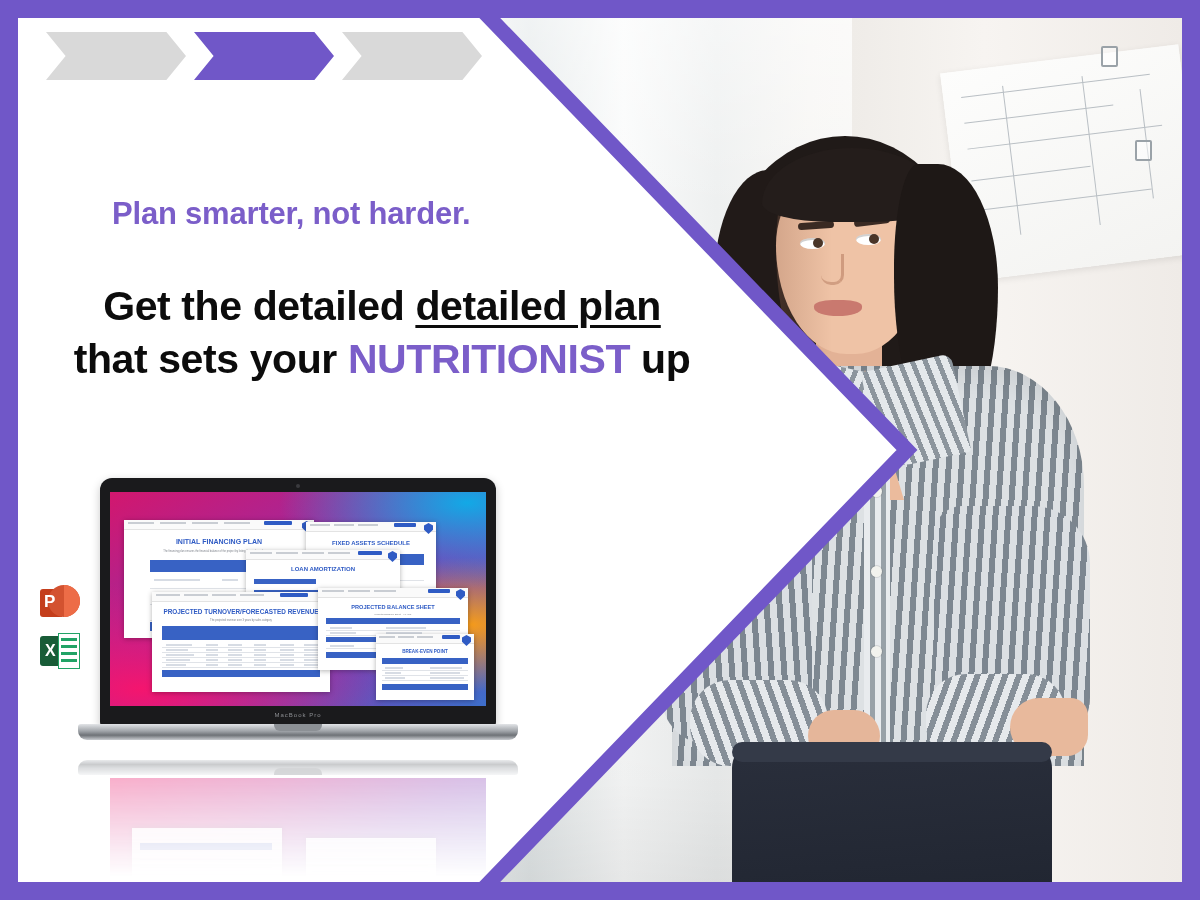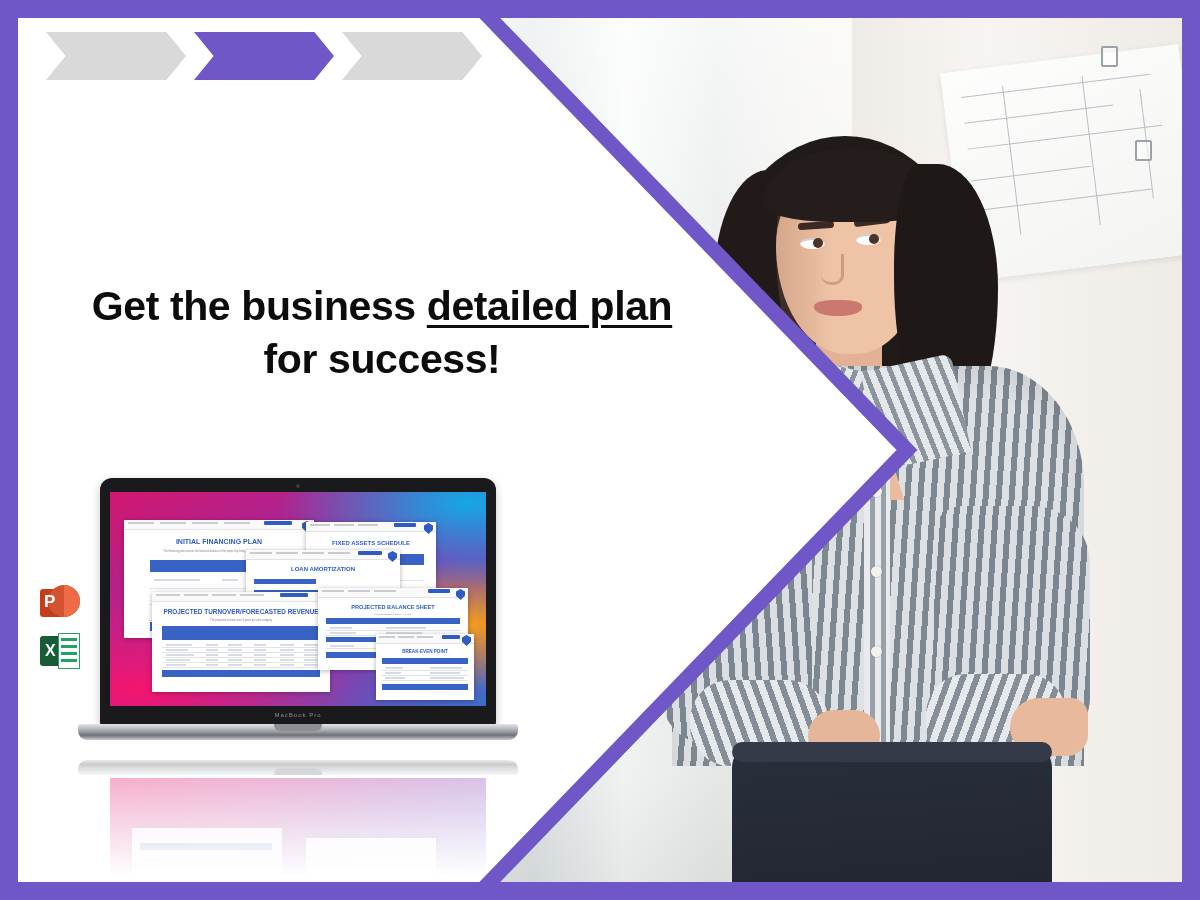--- a/index.html
+++ b/index.html
@@ -219,26 +219,29 @@
     <svg id="diagonal" viewBox="0 0 1164 864">
       <polyline points="466,-6 889,432 466,870" fill="none" stroke="#7057C8" stroke-width="15"></polyline>
     </svg>
 
     <div id="chevrons">
       <div class="chev grey"></div>
       <div class="chev active"></div>
       <div class="chev grey"></div>
     </div>
 
+    <div id="subtitle">Plan smarter, not harder.</div>
 
     <div id="headline">
       <div>
-        <span>Get the business </span><span class="u">detailed plan</span>
-      </div>
-      <div>for success!</div>
+        <span>Get the detailed </span><span class="u">detailed plan</span>
+      </div>
+      <div>
+        <span>that sets your </span><span class="accent">NUTRITIONIST</span><span> up</span>
+      </div>
     </div>
 
     <div class="office-ico" id="ppt-icon">
       <div class="ppt-sq"></div>
       <div class="ppt-circ"></div>
       <div class="ppt-letter">P</div>
     </div>
     <div class="office-ico" id="xls-icon">
       <div class="xls-sq"></div>
       <div class="xls-sheet">

